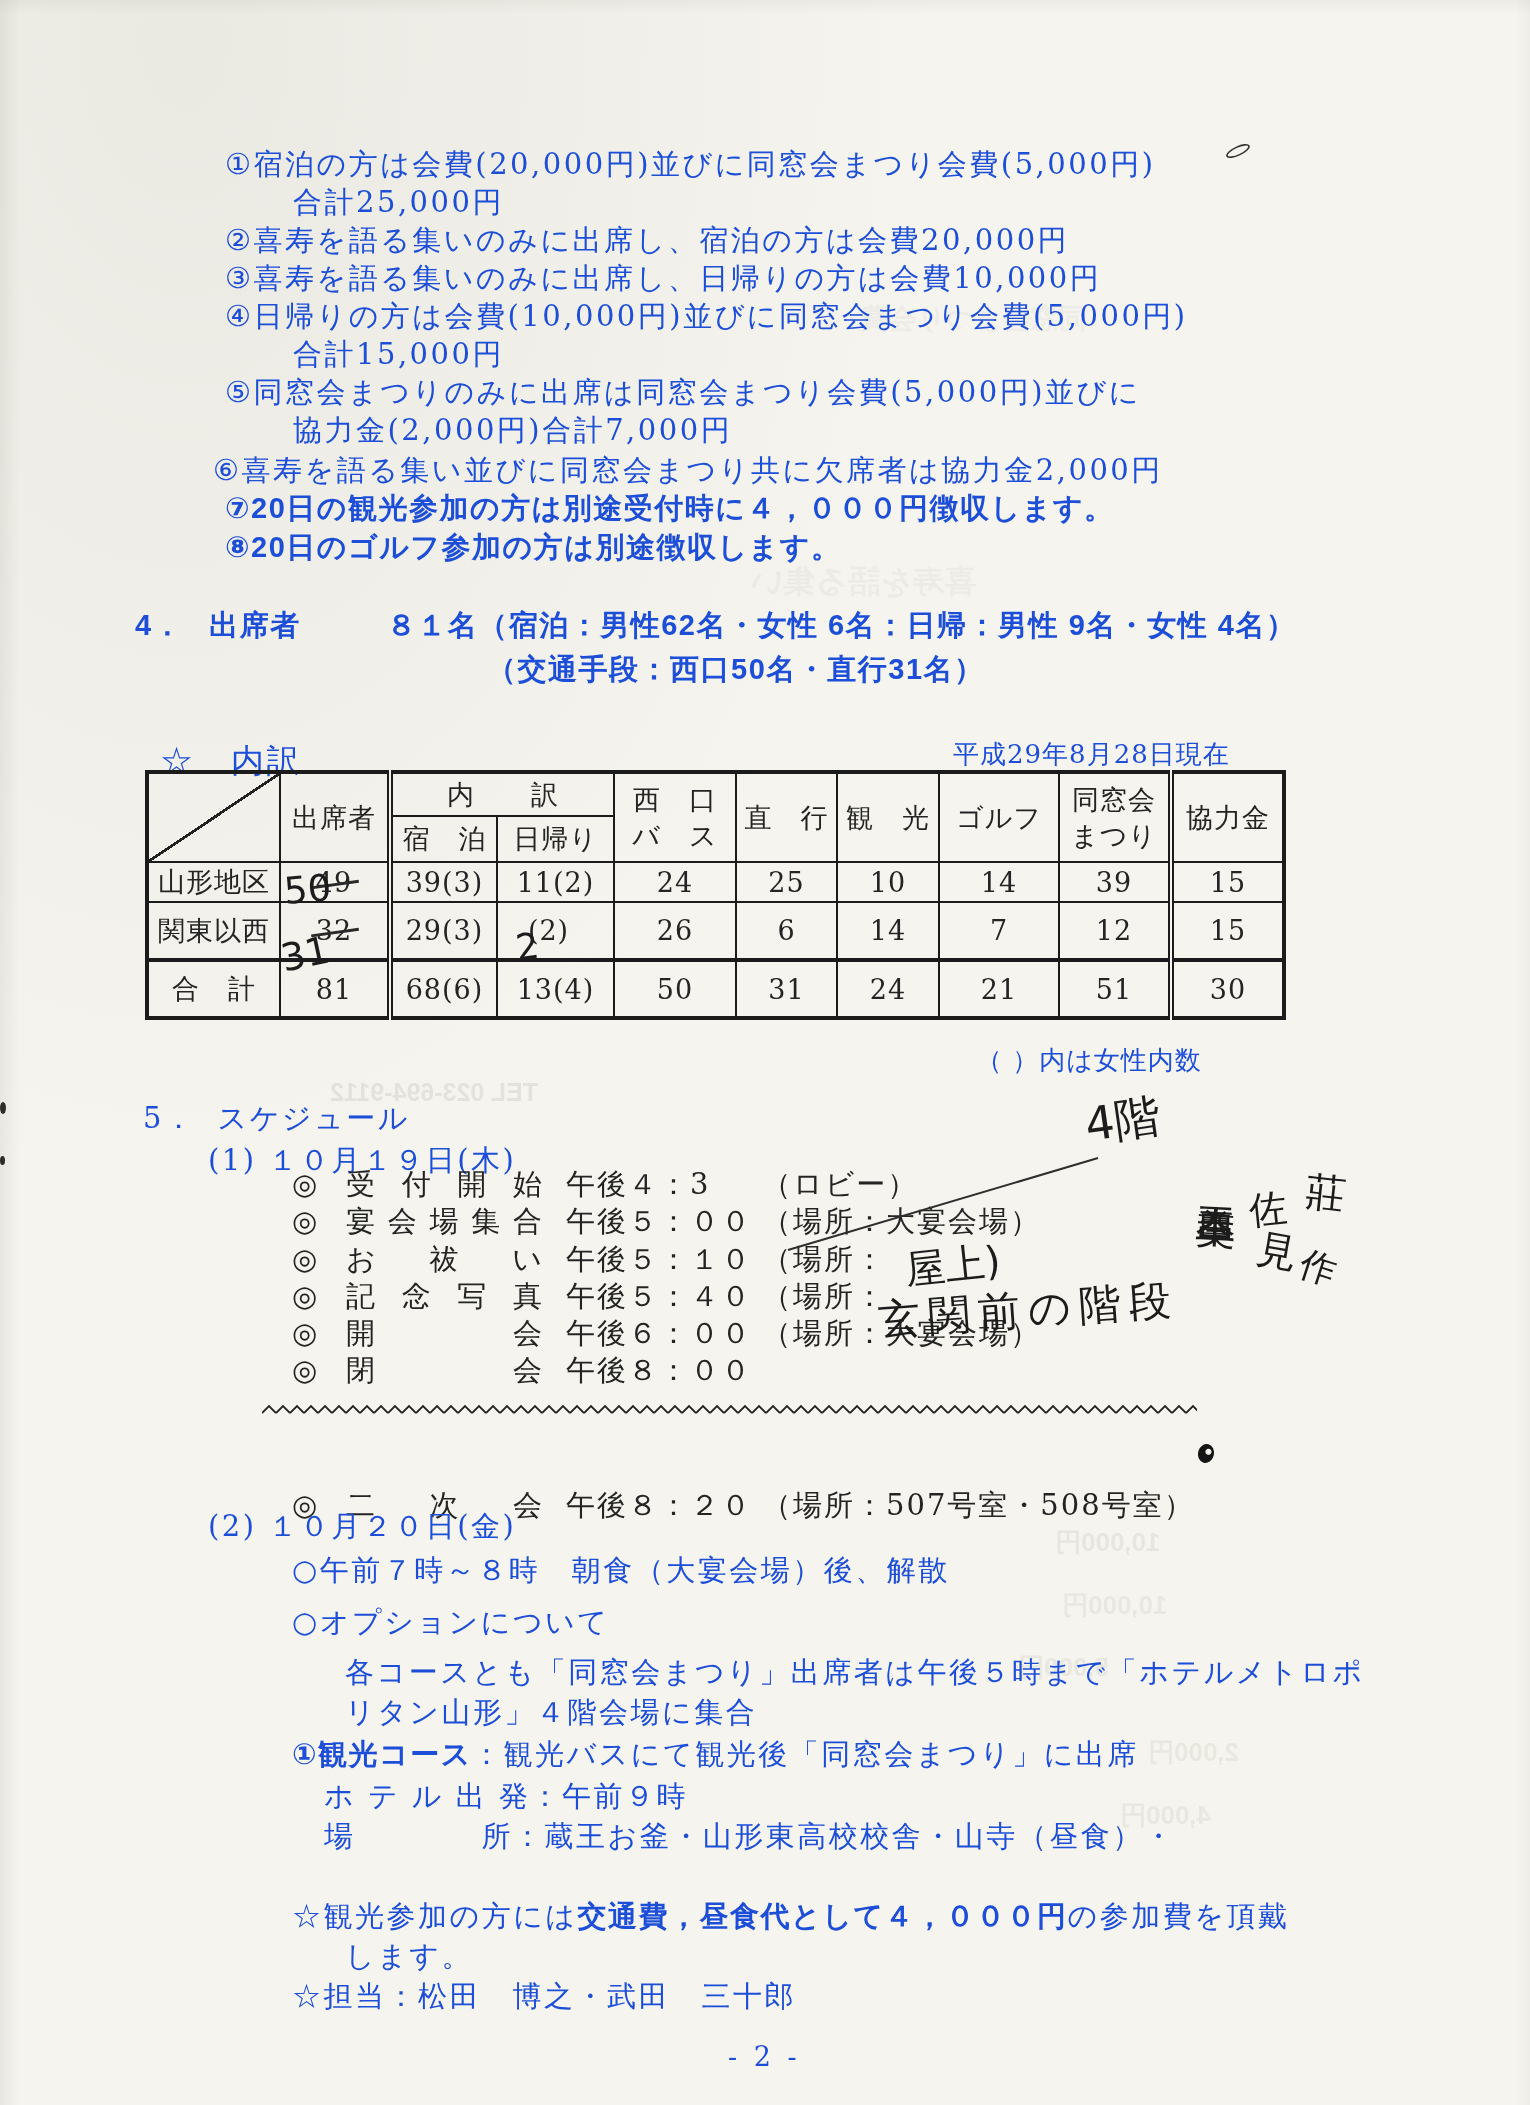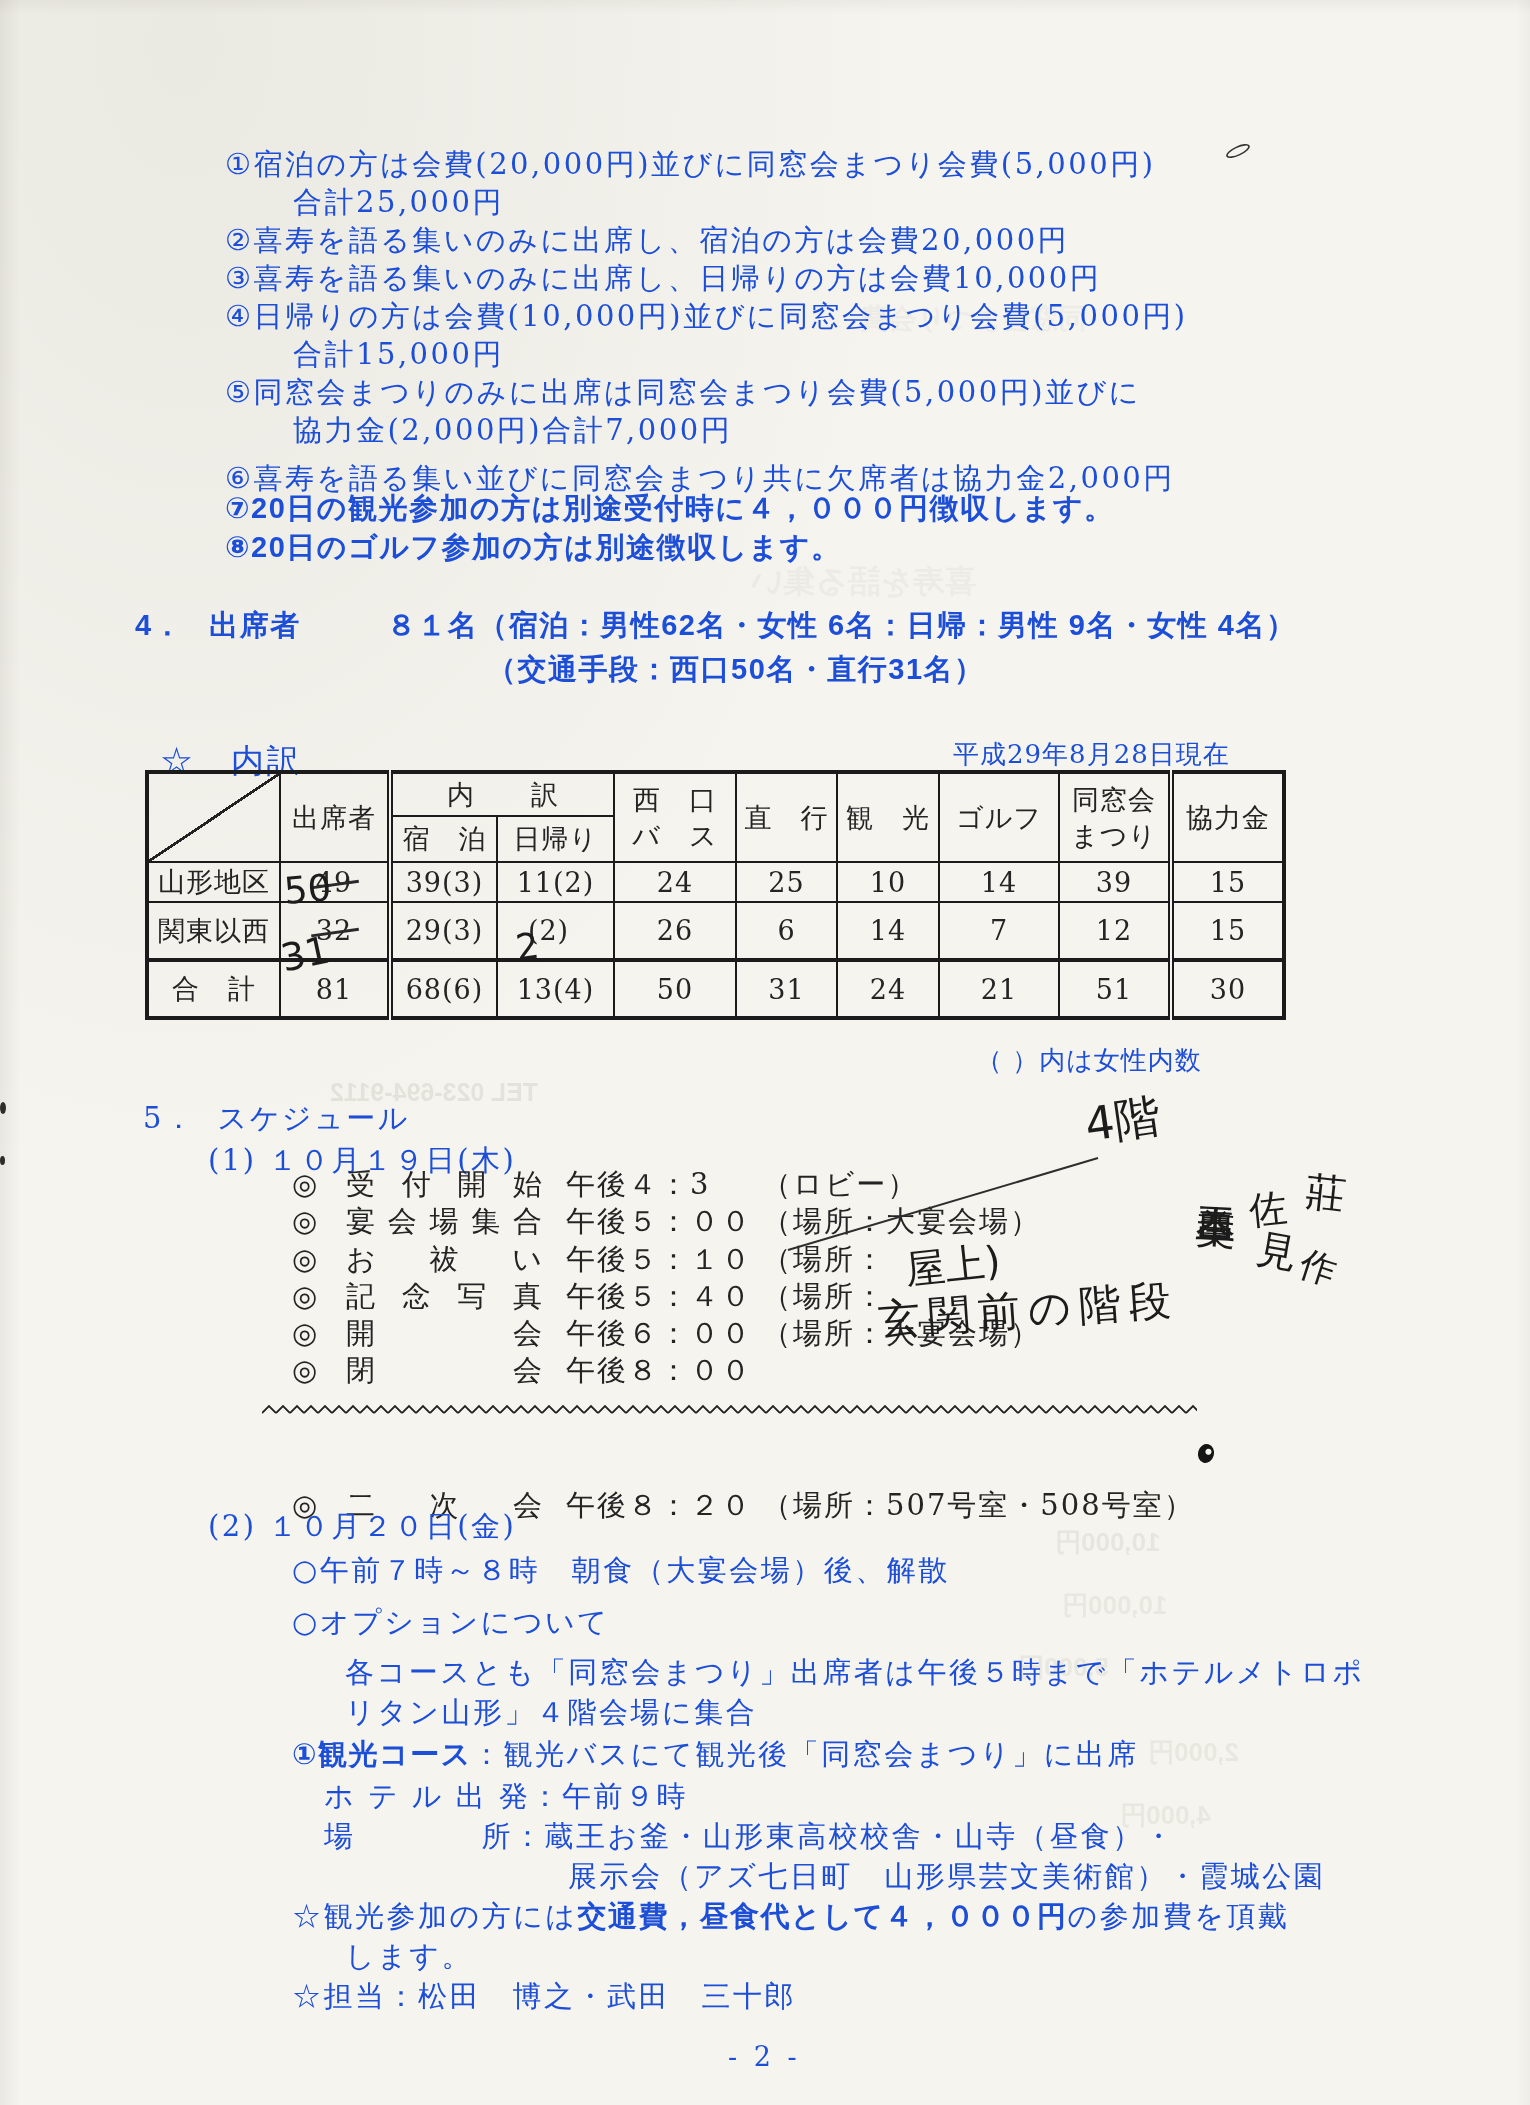--- a/index.html
+++ b/index.html
@@ -59,21 +59,21 @@
   <span class="bleed" style="left:1120px;top:1798px;font-size:26px;opacity:.09;">4,000円</span>
 
   <div class="ln" style="left:225px;top:146px;"><span class="mk">①</span><span>宿泊の方は会費(20,000円)並びに同窓会まつり会費(5,000円)</span></div>
   <div class="ln" style="left:293px;top:184px;">合計25,000円</div>
   <div class="ln" style="left:225px;top:222px;"><span class="mk">②</span><span>喜寿を語る集いのみに出席し、宿泊の方は会費20,000円</span></div>
   <div class="ln" style="left:225px;top:260px;"><span class="mk">③</span><span>喜寿を語る集いのみに出席し、日帰りの方は会費10,000円</span></div>
   <div class="ln" style="left:225px;top:298px;"><span class="mk">④</span><span>日帰りの方は会費(10,000円)並びに同窓会まつり会費(5,000円)</span></div>
   <div class="ln" style="left:293px;top:336px;">合計15,000円</div>
   <div class="ln" style="left:225px;top:374px;"><span class="mk">⑤</span><span>同窓会まつりのみに出席は同窓会まつり会費(5,000円)並びに</span></div>
   <div class="ln" style="left:293px;top:412px;">協力金(2,000円)合計7,000円</div>
-  <div class="ln" style="left:225px;top:452px;margin-top:8px;"><span class="mk">⑥</span><span>喜寿を語る集い並びに同窓会まつり共に欠席者は協力金2,000円</span></div>
+  <div class="ln" style="left:213px;top:452px;"><span class="mk">⑥</span><span>喜寿を語る集い並びに同窓会まつり共に欠席者は協力金2,000円</span></div>
   <div class="ln g" style="left:225px;top:490px;"><span class="mk">⑦</span><span>20日の観光参加の方は別途受付時に４，０００円徴収します。</span></div>
   <div class="ln g" style="left:225px;top:529px;"><span class="mk">⑧</span><span>20日のゴルフ参加の方は別途徴収します。</span></div>
 
   <svg style="left:1222px;top:142px;" width="32" height="18">
     <ellipse cx="16" cy="9" rx="12" ry="4" fill="none" stroke="#333" stroke-width="1.6" transform="rotate(-25 16 9)"></ellipse>
   </svg>
 
   <div class="ln g" style="left:135px;top:607px;"><span>4．</span><span style="margin-left:26px;">出席者</span><span style="margin-left:86px;">８１名（宿泊：男性62名・女性 6名：日帰：男性 9名・女性 4名）</span></div>
   <div class="ln g" style="left:487px;top:651px;">（交通手段：西口50名・直行31名）</div>
 
@@ -192,21 +192,20 @@
 
   <div class="ln" style="left:208px;top:1508px;">(2) １０月２０日(金)</div>
   <div class="ln" style="left:292px;top:1552px;">○午前７時～８時　朝食（大宴会場）後、解散</div>
   <div class="ln" style="left:292px;top:1604px;">○オプションについて</div>
   <div class="ln" style="left:345px;top:1654px;">各コースとも「同窓会まつり」出席者は午後５時まで「ホテルメトロポ</div>
   <div class="ln" style="left:345px;top:1694px;">リタン山形」４階会場に集合</div>
 
   <div class="ln" style="left:292px;top:1736px;"><span class="g mk">①</span><span class="g">観光コース</span><span>：観光バスにて観光後「同窓会まつり」に出席</span></div>
   <div class="ln" style="left:324px;top:1778px;">ホ テ ル 出 発：午前９時</div>
   <div class="ln" style="left:324px;top:1818px;"><span>場　　　　所：</span><span>蔵王お釜・山形東高校校舎・山寺（昼食）・</span></div>
-  <div class="ln" style="left:568px;top:1858px;">展示会（アズ七日町　山形県芸文美術館）・霞城公園</div>
   <div class="ln" style="left:292px;top:1898px;"><span>☆観光参加の方には</span><span class="g">交通費，昼食代として４，０００円</span><span>の参加費を頂戴</span></div>
   <div class="ln" style="left:345px;top:1938px;">します。</div>
   <div class="ln" style="left:292px;top:1978px;">☆担当：松田　博之・武田　三十郎</div>
 
   <div class="ln" style="left:728px;top:2040px;font-size:27px;letter-spacing:4px;">- 2 -</div>
 
   <div class="speck" style="left:0;top:1102px;width:6px;height:12px;"></div>
   <div class="speck" style="left:0;top:1156px;width:5px;height:9px;"></div>
 
 </div>

